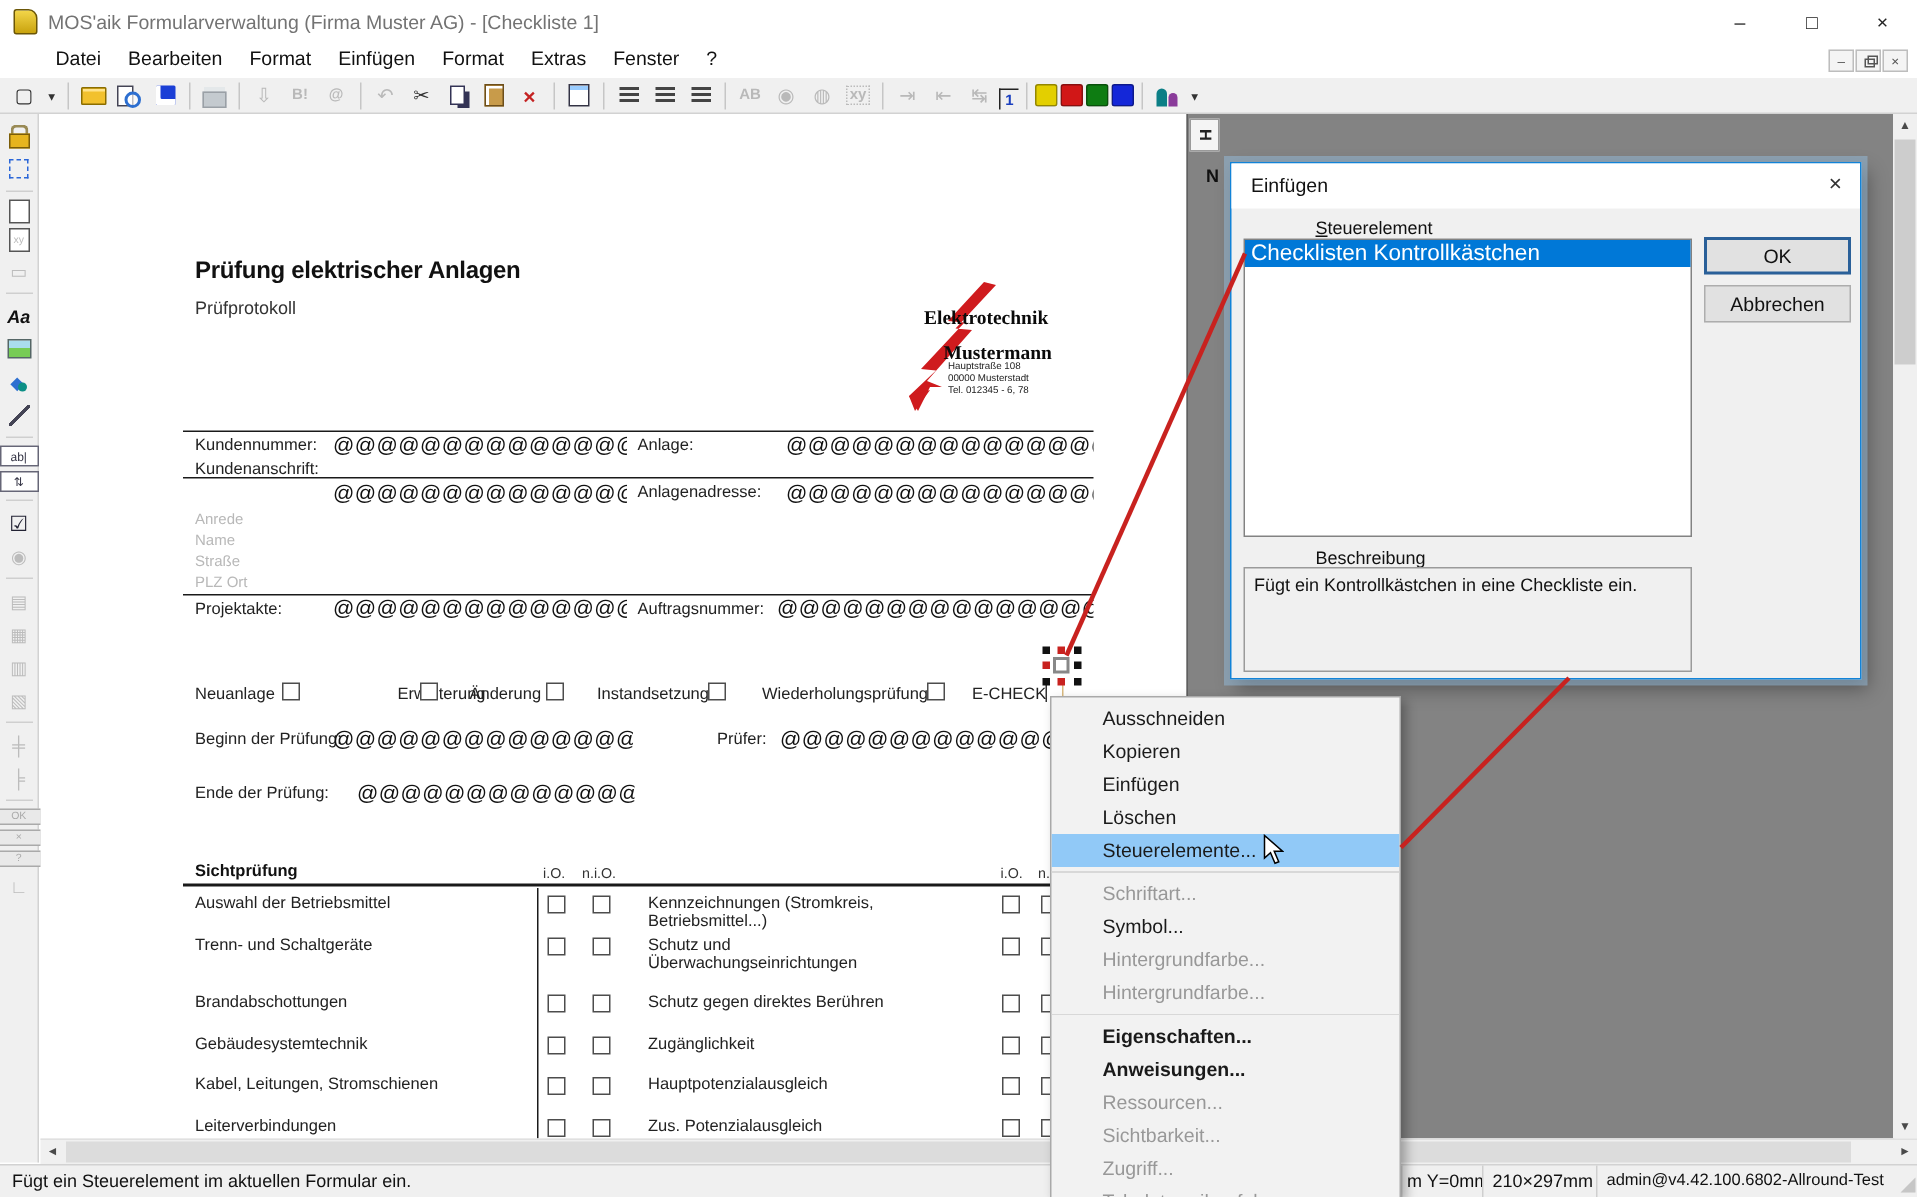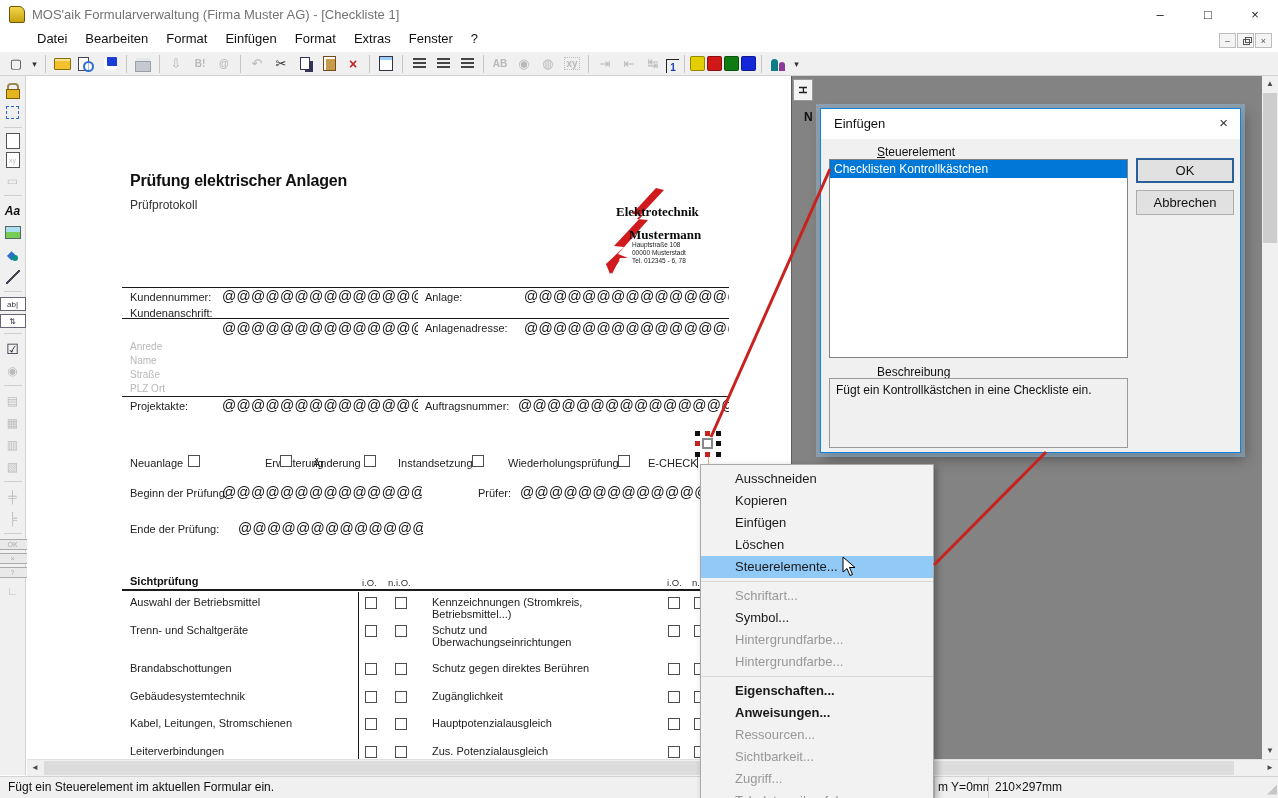--- a/index.html
+++ b/index.html
@@ -115,21 +115,21 @@
   .grip{position:absolute;right:1px;top:4px;font-size:13px;color:#c6c6c6;}
 
   
   .dialog{position:absolute;left:820px;top:108px;width:421px;height:345px;background:#f0f0f0;border:1px solid var(--dialog-border-blue,#1283d8);z-index:25;box-shadow:0 0 0 4px rgba(150,195,230,.45),4px 6px 12px rgba(0,0,0,.35);box-sizing:border-box;}
   .dlg-title{position:absolute;left:0;top:0;width:100%;height:30px;background:#fff;}
   .dlg-title-text{position:absolute;left:13px;top:7px;font-size:13px;color:#111;}
   .dlg-close{position:absolute;right:12px;top:5px;font-size:15px;color:#333;}
   .dlg-label{position:absolute;left:8px;font-size:12px;color:#111;margin-left:48px;}
   .dlg-label.ak::first-letter{text-decoration:underline;}
   .listbox{position:absolute;left:8px;top:50px;width:299px;height:199px;background:#fff;border:1px solid #828282;box-sizing:border-box;}
-  .lrow{height:18px;line-height:18px;font-size:12px;padding-left:4px;}
+  .lrow{height:18px;line-height:18px;font-size:15px;padding-left:4px;}
   .lrow.sel{background:var(--selection-blue,#0078d7);color:#fff;}
   .btn{position:absolute;left:315px;width:98px;height:25px;background:#e1e1e1;border:1px solid #adadad;font-size:13px;color:#111;text-align:center;line-height:23px;box-sizing:border-box;}
   .btn.default{border:2px solid #2a6099;line-height:21px;}
   .descbox{position:absolute;left:8px;top:269px;width:299px;height:70px;border:1px solid #9a9a9a;background:#f0f0f0;box-sizing:border-box;}
   .descbox span{display:block;padding:4px 6px;font-size:12px;color:#111;}
 
   
   .ctxmenu{position:absolute;left:700px;top:464px;width:234px;height:334px;background:#f2f2f2;border:1px solid #a9a9a9;border-bottom:none;box-shadow:3px 3px 7px rgba(0,0,0,.3);z-index:30;overflow:hidden;padding-top:3px;box-sizing:border-box;}
   .mi{height:22px;line-height:22px;padding-left:34px;font-size:13px;color:#1a1a1a;white-space:nowrap;}
   .mi.highlight{background:var(--menu-highlight,#91c9f7);}
@@ -547,20 +547,21 @@
   <div class="hscroll">
     <div class="hthumb"></div>
     <span class="sarrow" style="left:0;top:0;">◄</span>
     <span class="sarrow" style="left:1235px;top:0;">►</span>
   </div>
 
   <div class="statusbar">
     <span style="position:absolute;left:8px;top:0;line-height:21px;">Fügt ein Steuerelement im aktuellen Formular ein.</span>
     <span class="seg" style="left:934px;width:54px;padding-left:3px;">m Y=0mm</span>
     <span class="seg" style="left:988px;width:76px;">210×297mm</span>
+    <span class="seg" style="left:1064px;width:192px;font-size:11px;">admin@v4.42.100.6802-Allround-Test</span>
     <span class="grip">◢</span>
   </div>
 
   <div class="dialog">
     <div class="dlg-title">
       <span class="dlg-title-text">Einfügen</span>
       <span class="dlg-close">×</span>
     </div>
     <span class="dlg-label ak" style="top:36px;">Steuerelement</span>
     <div class="listbox">

